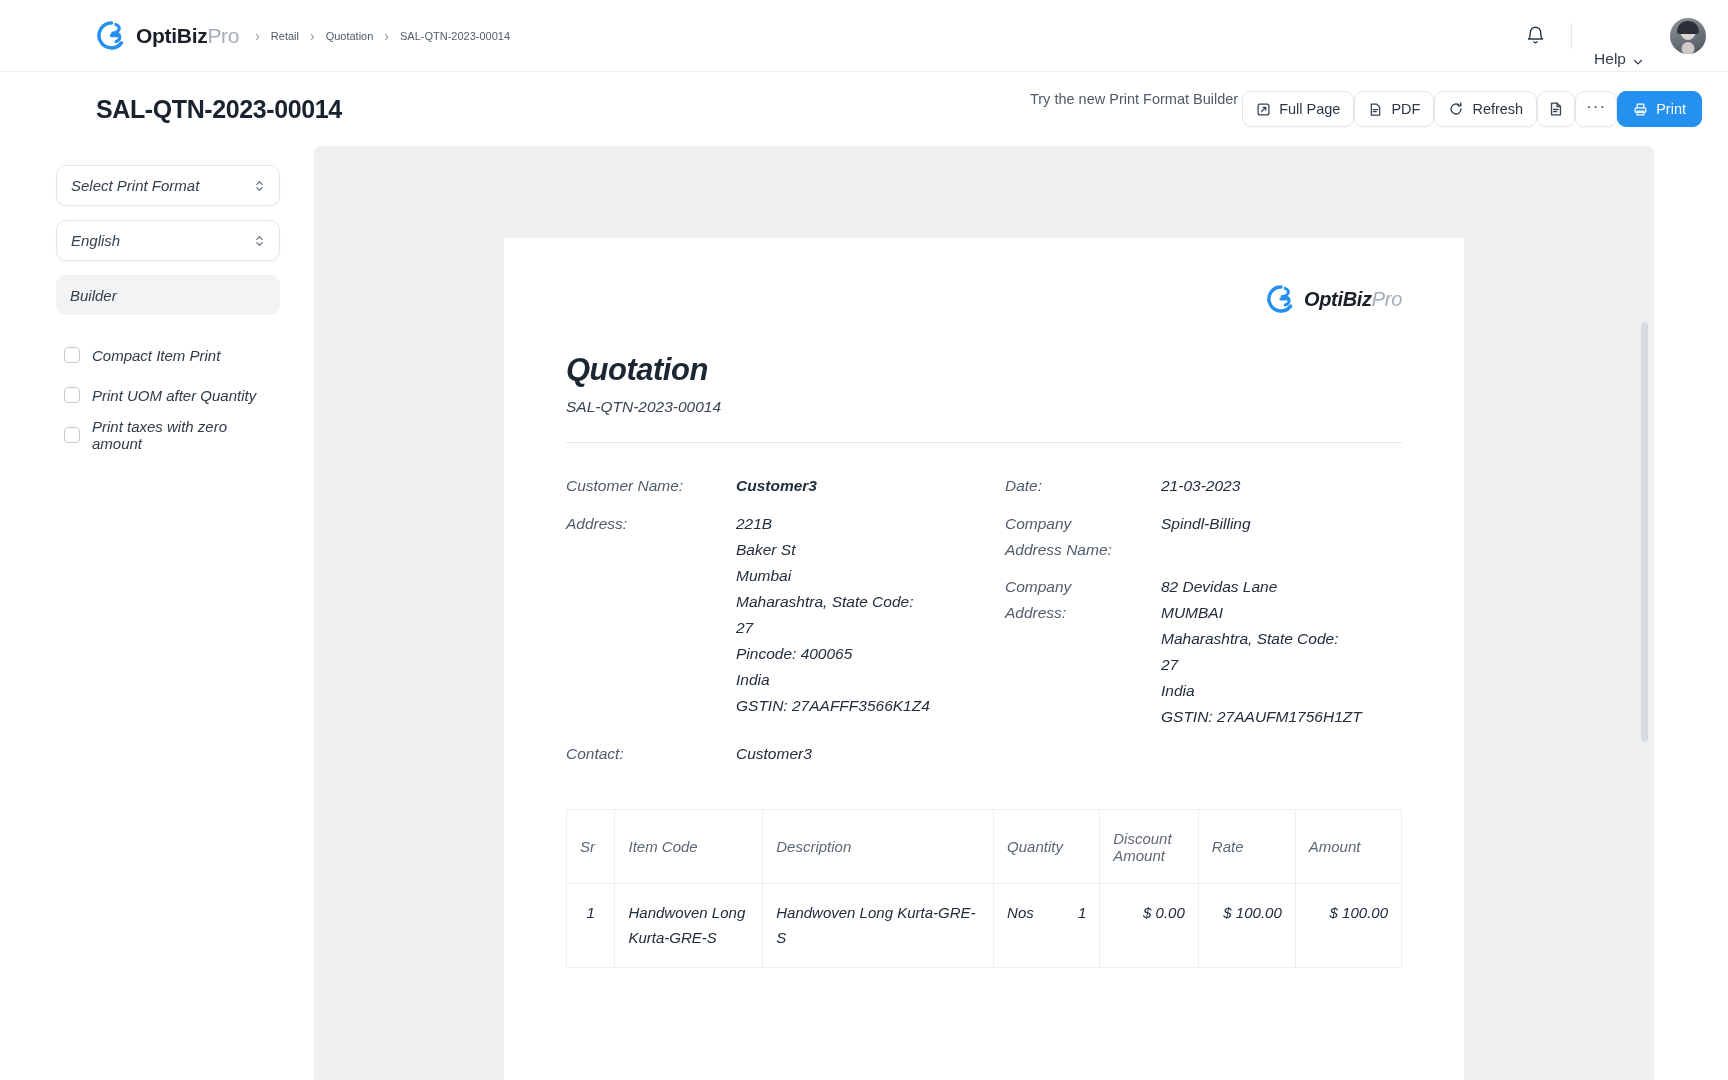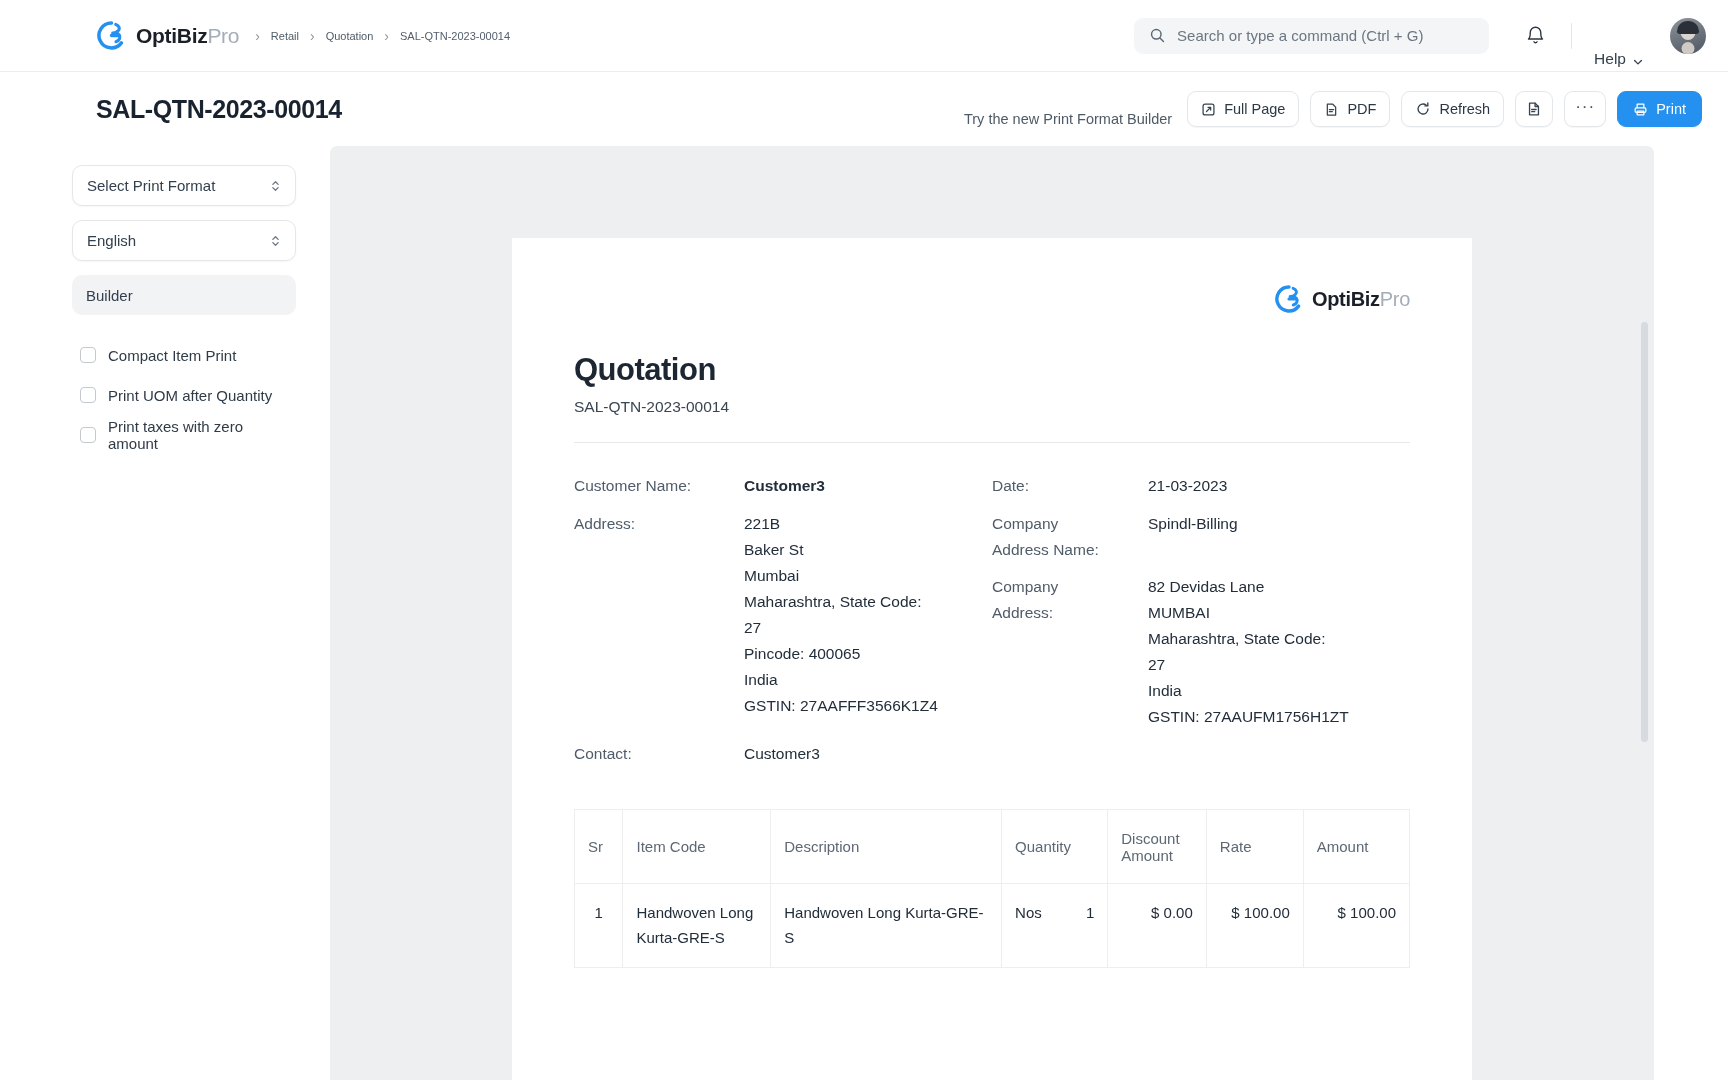--- a/index.html
+++ b/index.html
@@ -55,34 +55,34 @@
     content:""; position:absolute; left:50%; top:11%; transform:translateX(-50%);
     width:22px; height:13px; border-radius:11px 11px 3px 3px; background:#2b3038; z-index:2;
   }
 
   
   .page-head {
     height: 74px; display:flex; align-items:center;
     padding: 0 26px 0 96px;
   }
   .page-title { font-size: 25px; font-weight: 700; letter-spacing:-0.4px; color:#192330; }
-  .tools { margin-left:auto; display:flex; align-items:flex-end; gap: 11px; }
+  .tools { margin-left:auto; display:flex; align-items:flex-start; gap: 0; }
   .tool-note { font-size: 14.5px; color:#4e5a66; margin-right: 4px; }
   .btn {
     height: 36px; border-radius: 9px; background:#fff; border:1px solid #e4e7ea;
     display:flex; align-items:center; gap:8px; padding: 0 13px;
     font-size: 14.5px; color:#2b3845; white-space:nowrap;
     box-shadow: 0 1px 1px rgba(16,24,40,0.035);
   }
   .btn.icon-only { padding: 0 10px; }
   .btn.primary { background:#2490ef; border-color:#2490ef; color:#fff; font-weight:500; padding: 0 15px; }
   .dots { font-size: 17px; letter-spacing:1px; color:#44505c; line-height:1; position:relative; top:-3px; }
 
   
-  .body-wrap { display:flex; height: calc(1080px - 72px - 74px); padding-left: 72px; }
+  .body-wrap { display:flex; height: calc(1080px - 72px - 74px); padding-left: 56px; font-style: italic; }
 
   .side {
     width: 228px; flex: 0 0 228px; padding-top: 19px; padding-right: 12px;
   }
   .sel {
     height: 41px; width: 224px; background:#fff; border:1px solid #e4e7ea; border-radius:10px;
     display:flex; align-items:center; padding: 0 14px; margin-bottom: 14px;
     font-size: 15px; color:#33404d; box-shadow: 0 1px 2px rgba(16,24,40,0.04);
   }
   .sel .caret { margin-left:auto; display:flex; flex-direction:column; gap:3px; color:#6f7a85; }
@@ -116,21 +116,21 @@
   .doc-title { font-size: 31px; font-weight: 700; letter-spacing:-0.5px; color:#1d2733; }
   .doc-sub { font-size: 15.5px; color:#3a4552; margin-top: 10px; }
   .rule { height:1px; background:#e6e9ec; margin: 26px 0 30px 0; }
 
   .cols { display:flex; gap: 0; }
   .col { width: 50%; }
   .fr { display:flex; margin-bottom: 12px; }
   .fl { width: 170px; flex:0 0 170px; font-size: 15.5px; color:#505c69; line-height: 1.65; }
   .fv { font-size: 15.5px; color:#232e3b; line-height: 1.68; }
   .fv.b { font-weight: 700; }
-  .col.right .fl { width: 156px; flex:0 0 156px; }
+  .col.right .fl { width: 156px; flex:0 0 156px;margin-left:21px; }
 
   .spacer-sm { height: 10px; }
 
   table.items { width:100%; border-collapse: collapse; margin-top: 30px; }
   table.items th, table.items td {
     border: 1px solid #eceef0; padding: 17px 13px; vertical-align: top;
     font-size: 15px; font-weight: 400;
   }
   table.items th { color:#5d6874; text-align:left; height: 74px; vertical-align: middle; }
   table.items td { color:#222d3a; line-height: 1.62; }
@@ -172,29 +172,20 @@
     <nav class="crumbs">
       <span class="crumb-sep">›</span>
       <a class="crumb">Retail</a>
       <span class="crumb-sep">›</span>
       <a class="crumb">Quotation</a>
       <span class="crumb-sep">›</span>
       <a class="crumb last">SAL-QTN-2023-00014</a>
     </nav>
 
     <div class="nav-right">
-      <div class="search-box">
-        <span>
-          <svg width="17" height="17" viewBox="0 0 20 20" fill="none" stroke="#5c6772" stroke-width="1.7">
-            <circle cx="8.6" cy="8.6" r="5.6"></circle>
-              <path d="M12.9 12.9L17 17" stroke-linecap="round"></path>
-          </svg>
-        </span>
-        <span class="ph">Search or type a command (Ctrl + G)</span>
-      </div>
 
       <div class="bell-btn">
         <svg width="21" height="21" viewBox="0 0 24 24" fill="none" stroke="#2a3642" stroke-width="1.6" stroke-linecap="round" stroke-linejoin="round">
           <path d="M18 8.5a6 6 0 1 0-12 0c0 6-2 7.5-2 7.5h16s-2-1.5-2-7.5z"></path>
           <path d="M10.2 19.2a2 2 0 0 0 3.6 0"></path>
         </svg>
       </div>
 
       <div class="nav-div"></div>
 

